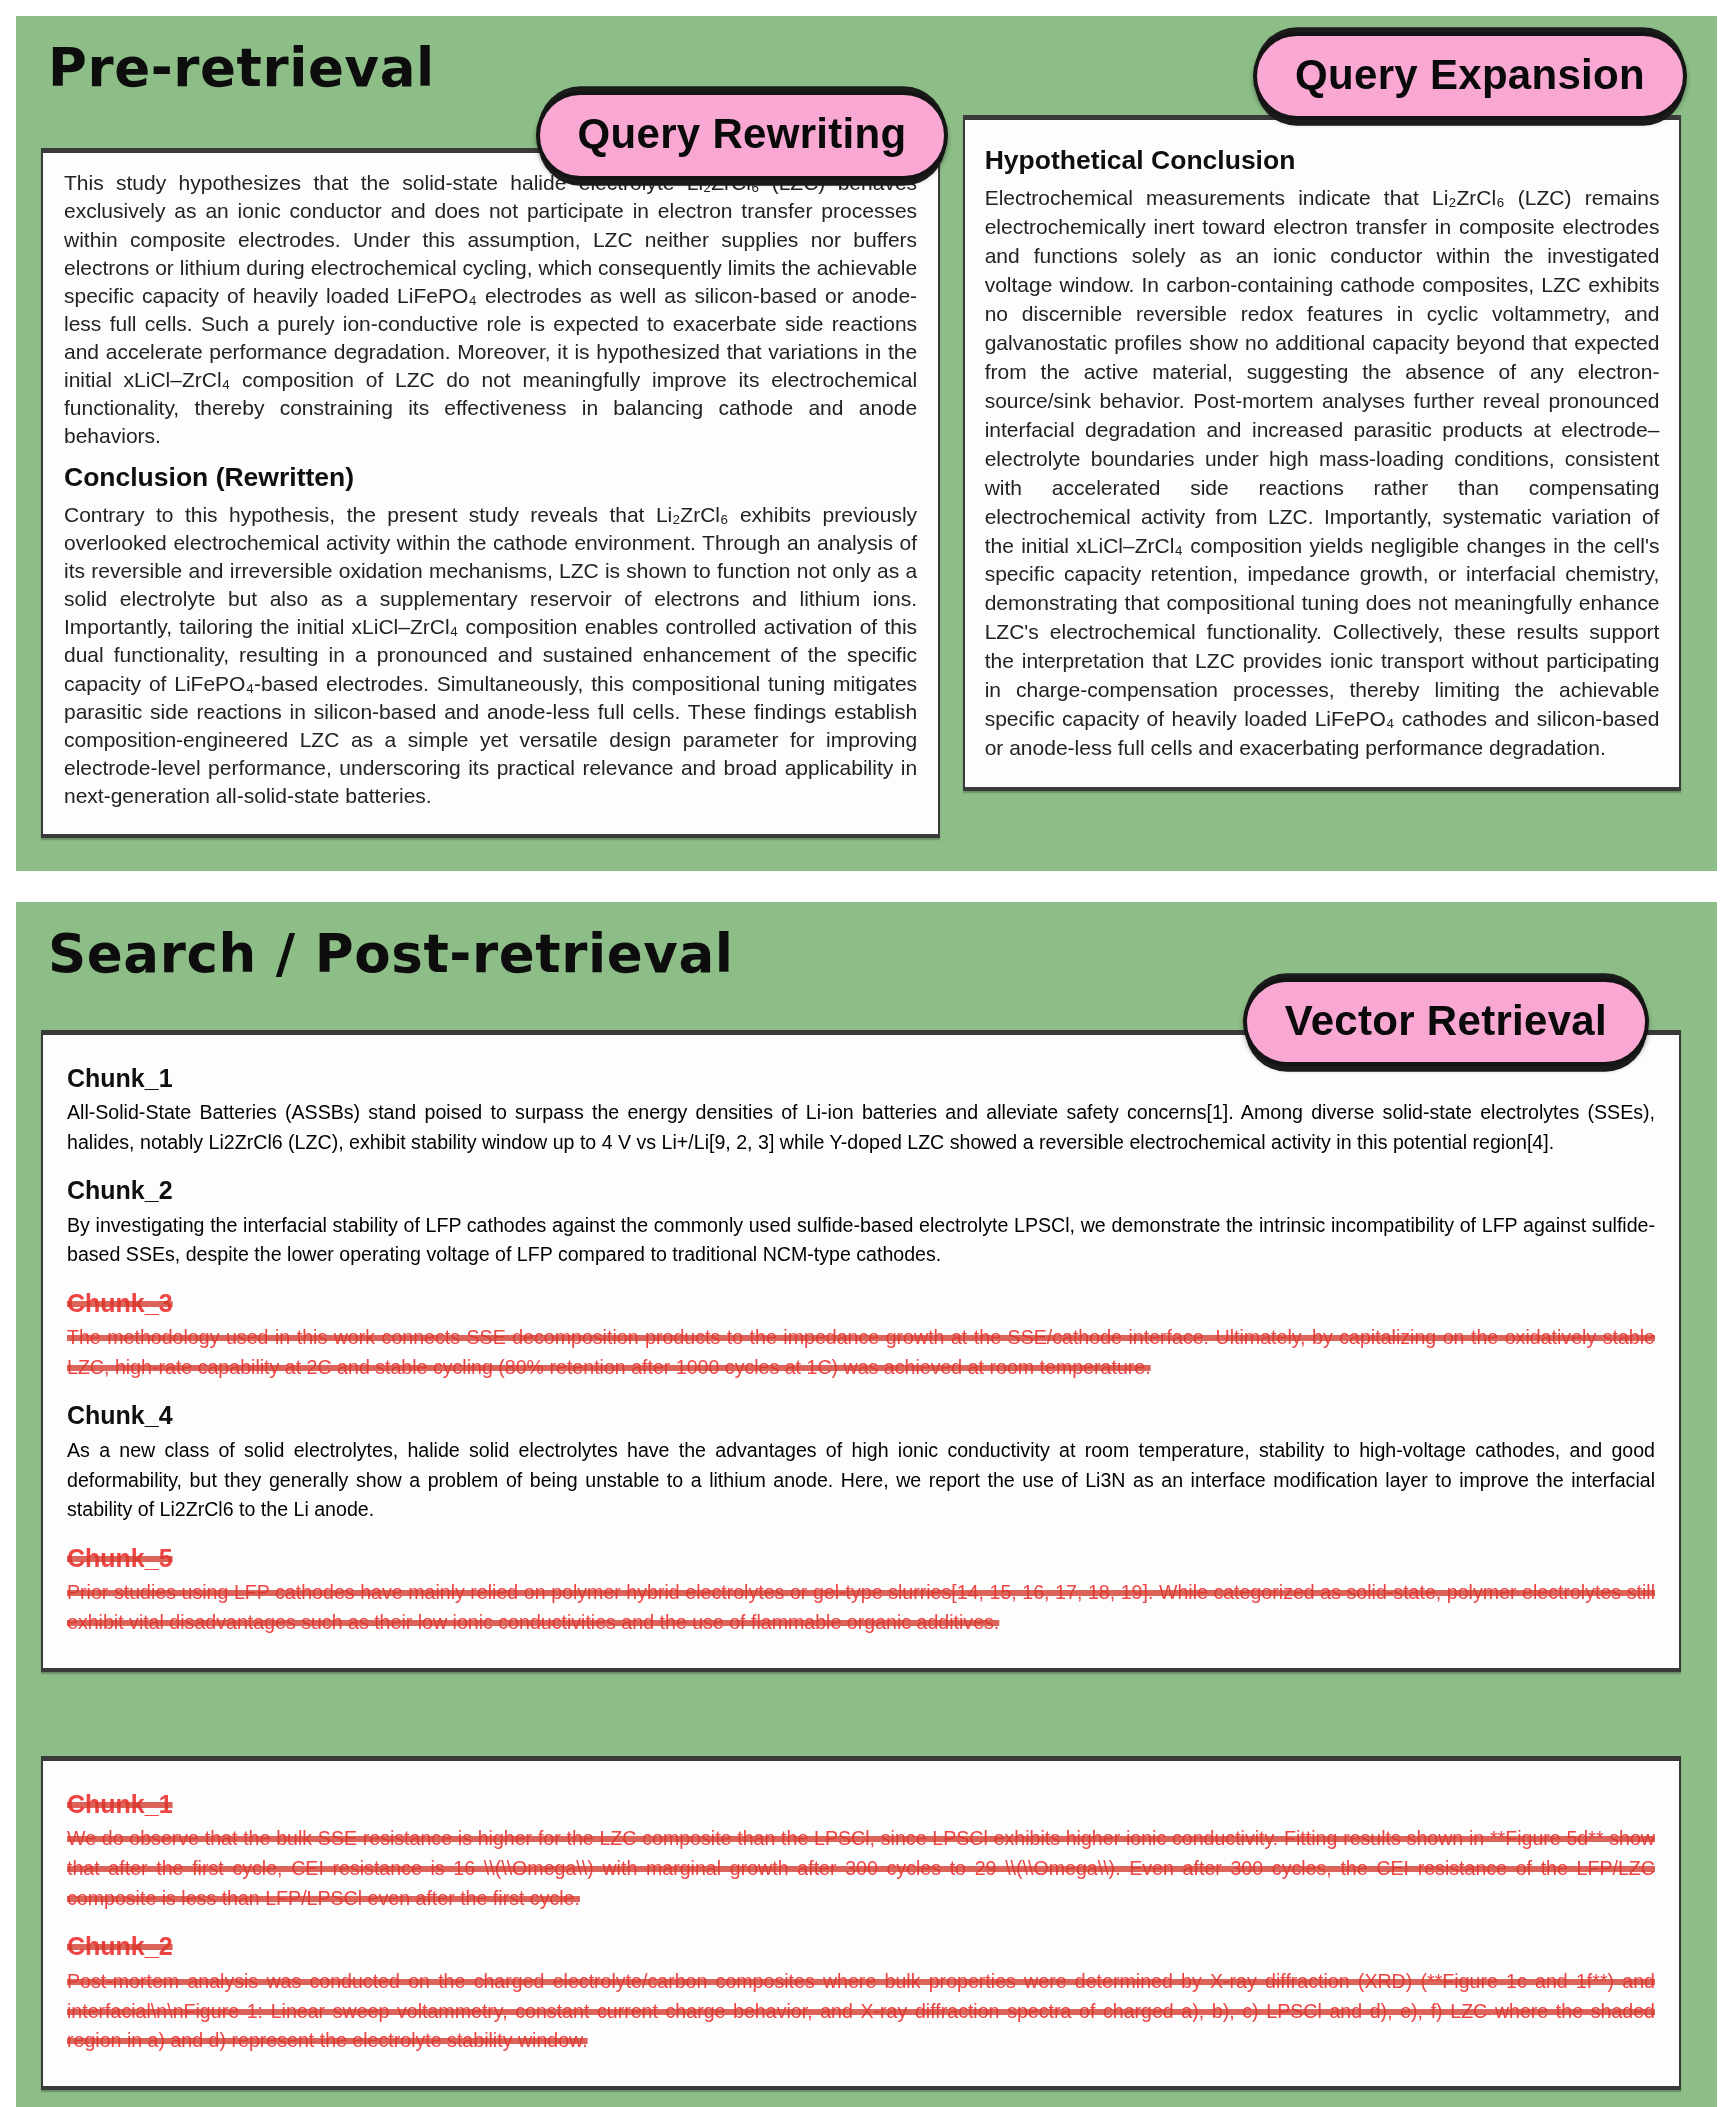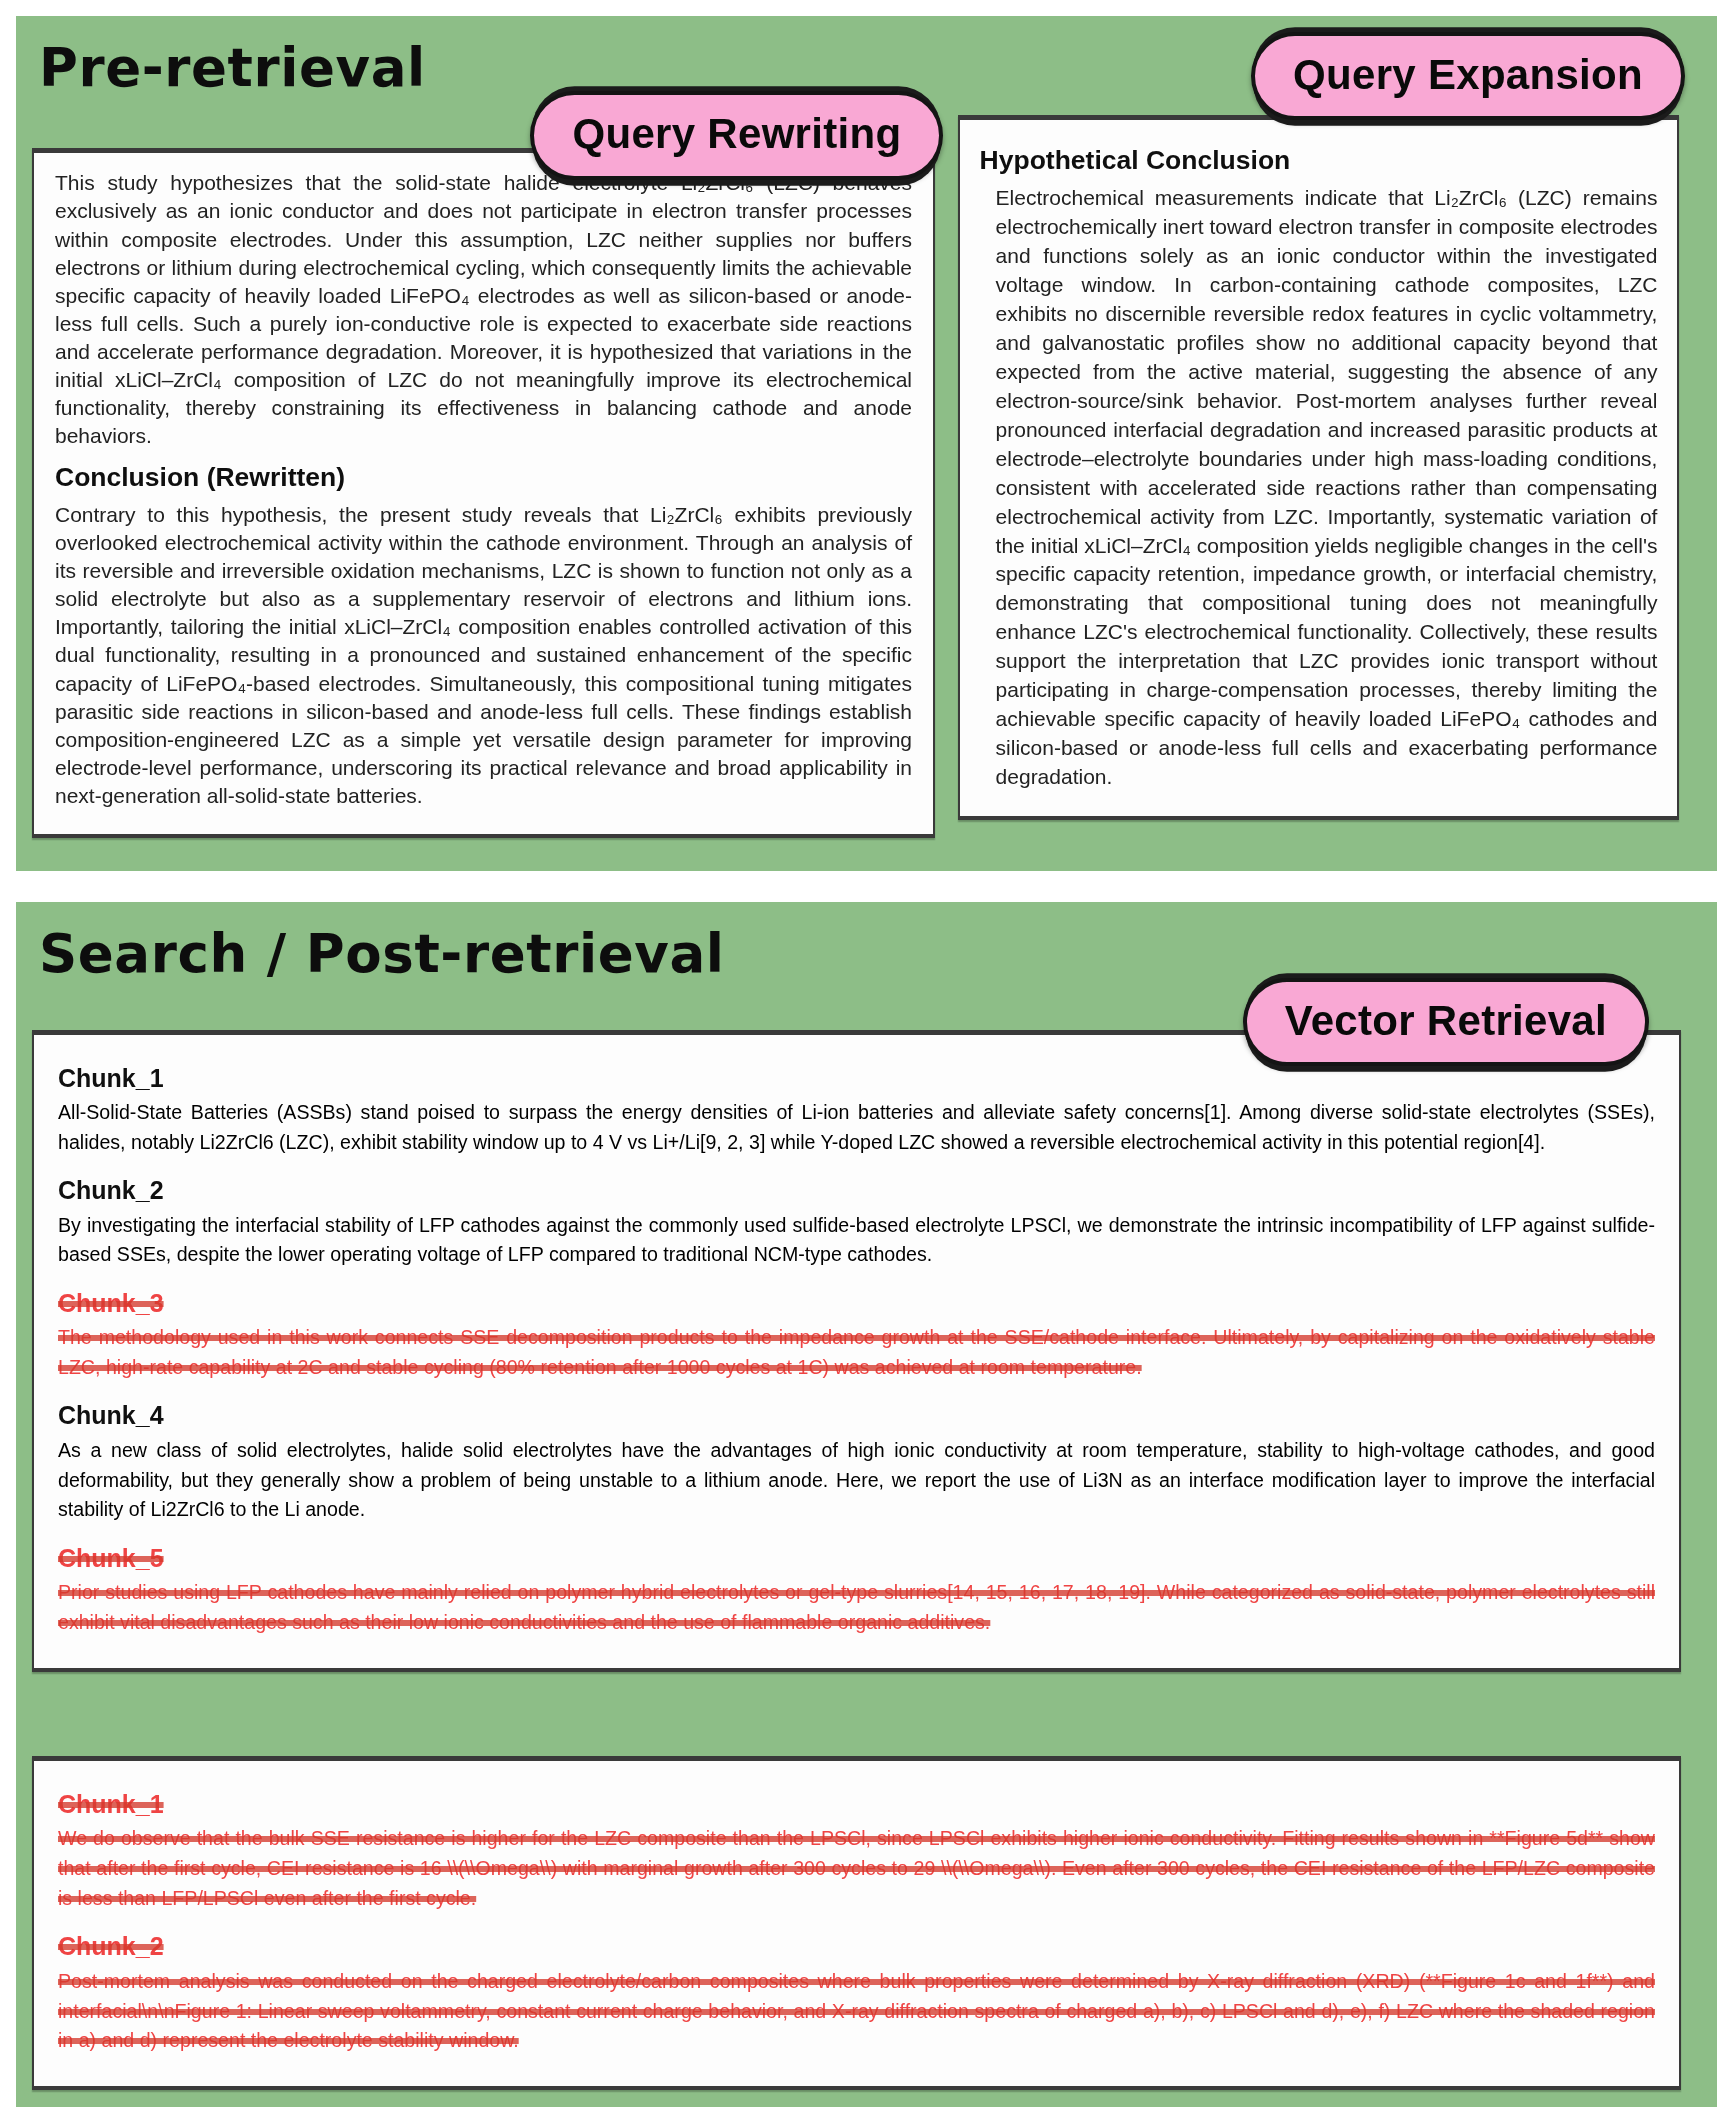--- a/index.html
+++ b/index.html
@@ -14,21 +14,21 @@
     width: 1733px;
     min-height: 2108px;
     padding: 16px 16px 10.4px 16px;
     display: flex;
     flex-direction: column;
     gap: 31px;
     background: #ffffff;
   }
   .stage {
     background: var(--green, #8dbe87);
-    padding: 0 36px 33px 16px;
+    padding: 0 36px 33px 25px;
     box-sizing: border-box;
   }
   .stage-title {
     font-family: "DejaVu Sans", sans-serif;
     font-weight: bold;
     font-size: 53px;
     letter-spacing: 0.6px;
     color: #0d0d0d;
     padding: 23px 7px 15px 7px;
     line-height: 1.1;
@@ -77,21 +77,21 @@
     color: #0f0f0f;
     margin: 11.5px 0 7px 0;
     line-height: 1.2;
   }
   .block-body {
     font-size: 21px;
     line-height: 1.34;
     text-align: justify;
     color: #222222;
   }
-  .panel-qe .block-body { line-height: 1.38; margin-left: 16px; }
+  .panel-qe .block-body { line-height: 1.38; }
 
   .chunk { margin-bottom: 3.5px; }
   .chunk-label {
     display: inline-block;
     font-weight: bold;
     font-size: 25px;
     color: #101010;
     margin: 15px 0 5.8px 0;
     line-height: 1.15;
   }

